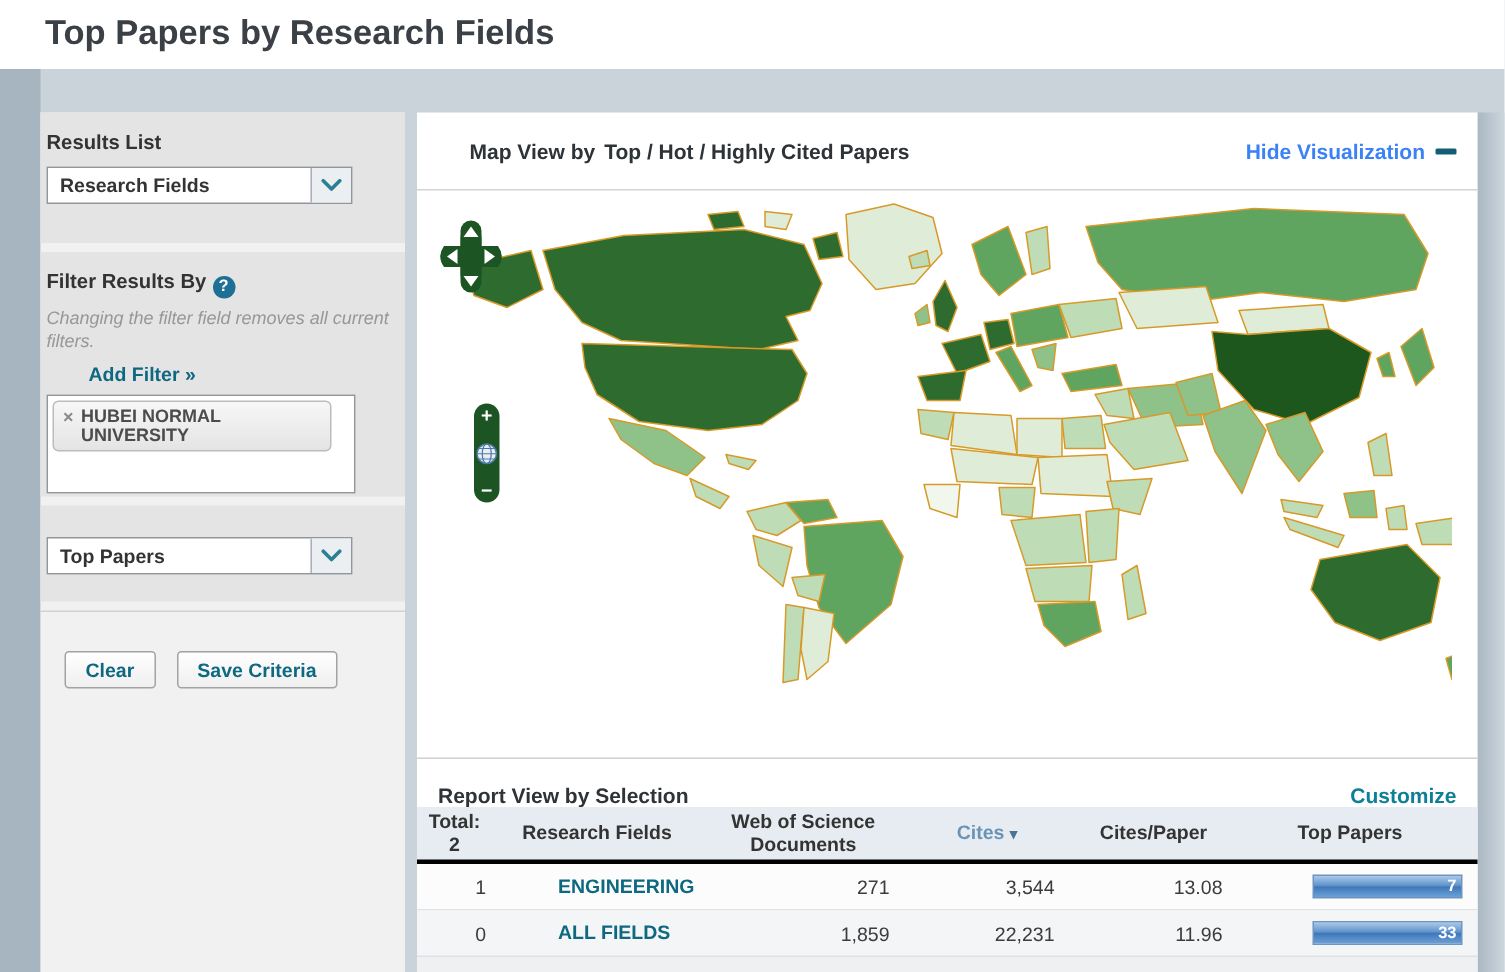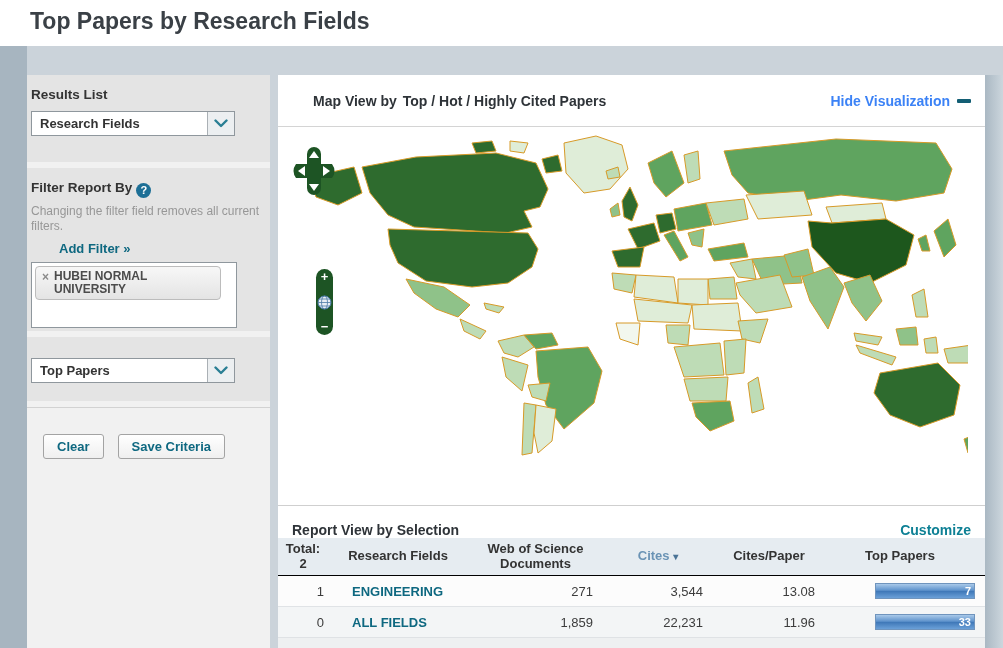--- a/index.html
+++ b/index.html
@@ -25,21 +25,21 @@
   .side-label{font-size:13.5px;font-weight:bold;color:#333;}
   .selectbox{margin-top:9px;width:204px;height:25px;background:#fff;border:1px solid #8f979d;
              display:flex;align-items:center;box-sizing:border-box;cursor:pointer;}
   .selectbox .sel-text{flex:1;padding-left:8px;font-size:13px;font-weight:600;color:#333;}
   .sel-caret{width:26px;height:23px;border-left:1px solid #aab0b5;background:#eceff1;
              display:flex;align-items:center;justify-content:center;}
   .sel-caret svg{display:block;}
   .help-badge{display:inline-block;width:15px;height:15px;border-radius:50%;background:#1d6f96;
               color:#fff;font-size:11px;font-weight:bold;text-align:center;line-height:15px;
               vertical-align:-2px;margin-left:4px;}
-  .filter-note{margin-top:6px;font-size:12px;color:#979797;line-height:1.25;}
+  .filter-note{margin-top:6px;font-size:12px;font-style:italic;color:#979797;line-height:1.25;}
   .add-filter{margin-top:7px;font-size:13px;font-weight:bold;color:#0e6880;cursor:pointer;margin-left:28px;}
   .filter-box{margin-top:6px;width:206px;height:66px;background:#fff;border:1px solid #8f979d;
               box-sizing:border-box;padding:3px;}
   .chip{display:flex;align-items:flex-start;gap:5px;background:linear-gradient(#f7f7f7,#e4e4e4);
         border:1px solid #bcbcbc;border-radius:4px;padding:3px 6px;width:186px;box-sizing:border-box;}
   .chip-x{color:#8a8a8a;font-size:12px;font-weight:bold;line-height:14px;cursor:pointer;}
   .chip-label{font-size:12px;font-weight:bold;color:#4c4c4c;line-height:1.1;}
   .side-divider{position:absolute;left:0;top:332px;width:243px;height:1px;background:#d2d2d2;}
   .side-buttons{position:absolute;left:16px;top:359px;display:flex;gap:14px;}
   .btn{background:linear-gradient(#ffffff,#efefef);border:1px solid #a3a3a3;border-radius:3px;
@@ -66,38 +66,38 @@
              justify-content:space-between;padding:2px 0;box-sizing:border-box;cursor:pointer;}
   .pill-sign{color:#fff;font-size:13px;font-weight:bold;line-height:12px;}
 
   
   .report-header{position:absolute;left:0;top:430px;width:707px;height:50px;border-top:1px solid #cfcfcf;
                  border-bottom:1px solid #dcdcdc;box-sizing:border-box;display:flex;align-items:center;padding:0 14px;}
   .report-title{font-size:14px;font-weight:bold;color:#2e3338;}
   .customize-link{margin-left:auto;font-size:14px;font-weight:bold;color:#0e8095;cursor:pointer;}
 
   .tbl-row{display:flex;align-items:center;box-sizing:border-box;width:707px;}
-  .thead{position:absolute;left:0;top:463px;height:38px;background:#e6ecf1;border-bottom:1px solid #000000;}
+  .thead{position:absolute;left:0;top:463px;height:38px;background:#e6ecf1;border-bottom:3px solid #000000;}
   .trow1{position:absolute;left:0;top:501px;height:31px;background:#fcfcfc;border-bottom:1px solid #e0e3e6;}
   .trow2{position:absolute;left:0;top:532px;height:31px;background:#f3f5f6;border-bottom:1px solid #dfe2e5;}
   .tfill{position:absolute;left:0;top:563px;width:707px;height:10px;background:#eef0f1;}
 
   .c-rank{width:50px;text-align:center;}
   .c-field{width:140px;padding-left:24px;box-sizing:border-box;}
   .c-docs{width:135px;}
   .c-cites{width:110px;}
   .c-cpp{width:112px;}
   .c-top{flex:1;display:flex;justify-content:flex-end;padding-right:10px;box-sizing:border-box;}
   .hd{font-size:13px;font-weight:bold;color:#333;text-align:center;line-height:1.15;}
   .hd-cites{color:#6a93b5;cursor:pointer;}
   .hd-cites .tri{font-size:10px;color:#4a7396;}
   .val{font-size:13px;color:#3c3c3c;}
   .num{text-align:right;padding-right:10px;box-sizing:border-box;}
   .rank-val{text-align:right;padding-right:4px;box-sizing:border-box;}
-  .field-link{font-size:13px;font-weight:bold;color:#0e6880;cursor:pointer;}
+  .field-link{font-size:13px;font-weight:bold;color:#0e6880;cursor:pointer;margin-left:20px;}
   .bar{position:relative;width:100px;height:16px;border:1px solid #6f94bd;box-sizing:border-box;
        background:linear-gradient(#a9c9e9 0%,#5f93cc 45%,#3f78b8 52%,#6ba0d8 100%);}
   .bar span{position:absolute;right:3px;top:1px;font-size:11px;font-weight:bold;color:#fff;}
 </style>
 </head>
 <body>
 
 <div id="app">
 
   <div class="title-band">
@@ -115,21 +115,21 @@
         <span class="sel-caret">
           <svg width="14" height="9" viewBox="0 0 14 9">
               <path d="M1.5 1.5 L7 7 L12.5 1.5" fill="none" stroke="#2a7f94" stroke-width="2.4" stroke-linecap="round" stroke-linejoin="round"></path>
             </svg>
         </span>
       </div>
     </div>
 
     <div class="side-sec sec2">
       <div class="side-label">
-        <span>Filter Report By</span><span class="help-badge">?</span>
+        <span>Filter Results By</span><span class="help-badge">?</span>
       </div>
       <div class="filter-note">Changing the filter field removes all current filters.</div>
       <div class="add-filter">Add Filter »</div>
       <div class="filter-box">
         <div class="chip">
           <span class="chip-x">×</span>
           <span class="chip-label">HUBEI NORMAL UNIVERSITY</span>
         </div>
       </div>
     </div>

